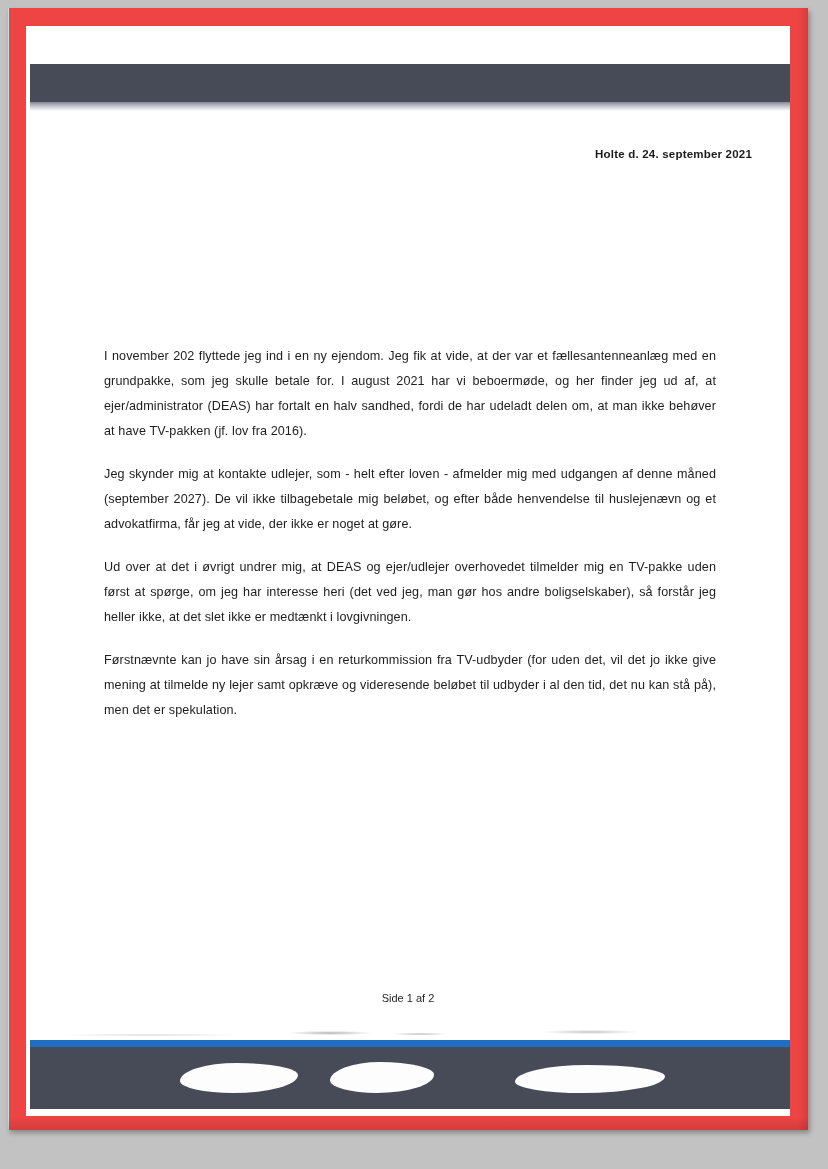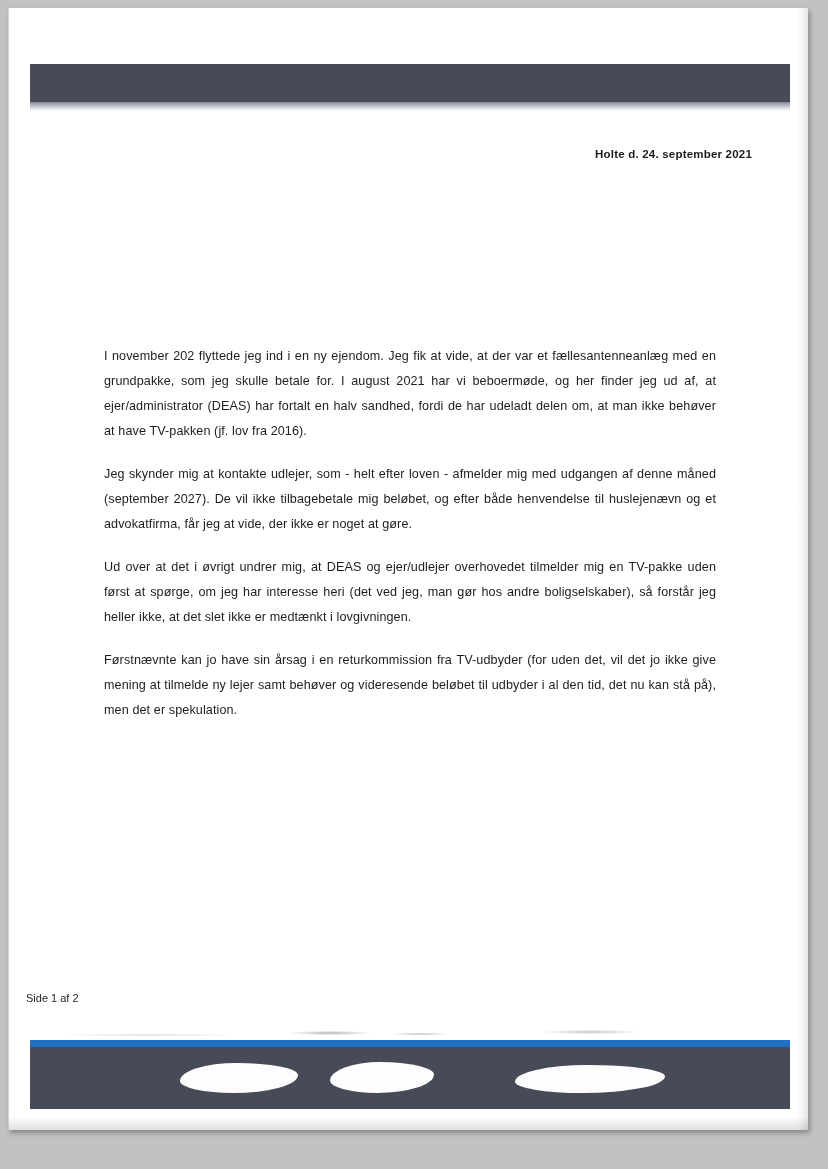--- a/index.html
+++ b/index.html
@@ -23,21 +23,21 @@
     background: #c2c2c2;
   }
 
   
   .page-sheet {
     position: absolute;
     left: 8px;
     top: 8px;
     width: 800px;
     height: 1122px;
-    background: #ffffff;
+    background: #ef4444;
     box-shadow: 2px 3px 5px rgba(0,0,0,0.30);
   }
 
   
   .page-inner {
     position: absolute;
     left: 18px;
     top: 18px;
     width: 764px;
     height: 1090px;
@@ -91,20 +91,21 @@
     text-justify: inter-word;
     letter-spacing: 0.1px;
   }
 
   
   .page-number {
     position: absolute;
     left: 0;
     top: 966px;
     width: 764px;
+    text-align: center;
     font-size: 11px;
     color: #1f1f1f;
   }
 
   
   .smudge {
     position: absolute;
     left: 4px;
     top: 1000px;
     width: 760px;
@@ -174,21 +175,21 @@
 
       <div class="header-band"></div>
       <div class="header-band-fade"></div>
 
       <div class="date-line">Holte d. 24. september 2021</div>
 
       <div class="body-block">
         <p>I november 202 flyttede jeg ind i en ny ejendom. Jeg fik at vide, at der var et fællesantenneanlæg med en grundpakke, som jeg skulle betale for. I august 2021 har vi beboermøde, og her finder jeg ud af, at ejer/administrator (DEAS) har fortalt en halv sandhed, fordi de har udeladt delen om, at man ikke behøver at have TV-pakken (jf. lov fra 2016).</p>
         <p>Jeg skynder mig at kontakte udlejer, som - helt efter loven - afmelder mig med udgangen af denne måned (september 2027). De vil ikke tilbagebetale mig beløbet, og efter både henvendelse til huslejenævn og et advokatfirma, får jeg at vide, der ikke er noget at gøre.</p>
         <p>Ud over at det i øvrigt undrer mig, at DEAS og ejer/udlejer overhovedet tilmelder mig en TV-pakke uden først at spørge, om jeg har interesse heri (det ved jeg, man gør hos andre boligselskaber), så forstår jeg heller ikke, at det slet ikke er medtænkt i lovgivningen.</p>
-        <p>Førstnævnte kan jo have sin årsag i en returkommission fra TV-udbyder (for uden det, vil det jo ikke give mening at tilmelde ny lejer samt behøver og videresende beløbet til udbyder i al den tid, det nu kan stå på), men det er spekulation.</p>
+        <p>Førstnævnte kan jo have sin årsag i en returkommission fra TV-udbyder (for uden det, vil det jo ikke give mening at tilmelde ny lejer samt opkræve og videresende beløbet til udbyder i al den tid, det nu kan stå på), men det er spekulation.</p>
       </div>
 
       <div class="page-number">Side 1 af 2</div>
 
       <div class="smudge"></div>
       <div class="footer-accent"></div>
       <div class="footer-band">
         <div class="wipe wipe-1"></div>
         <div class="wipe wipe-2"></div>
         <div class="wipe wipe-3"></div>

